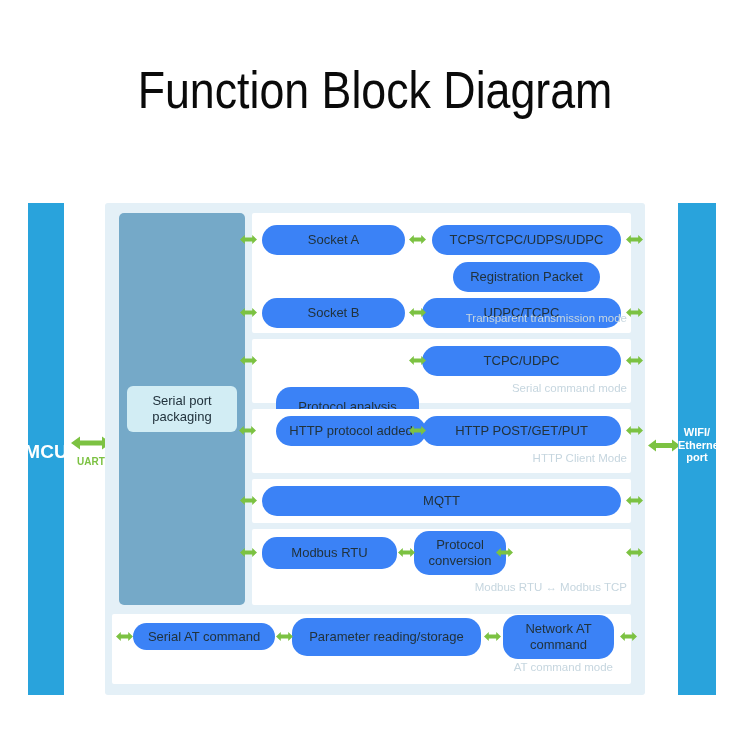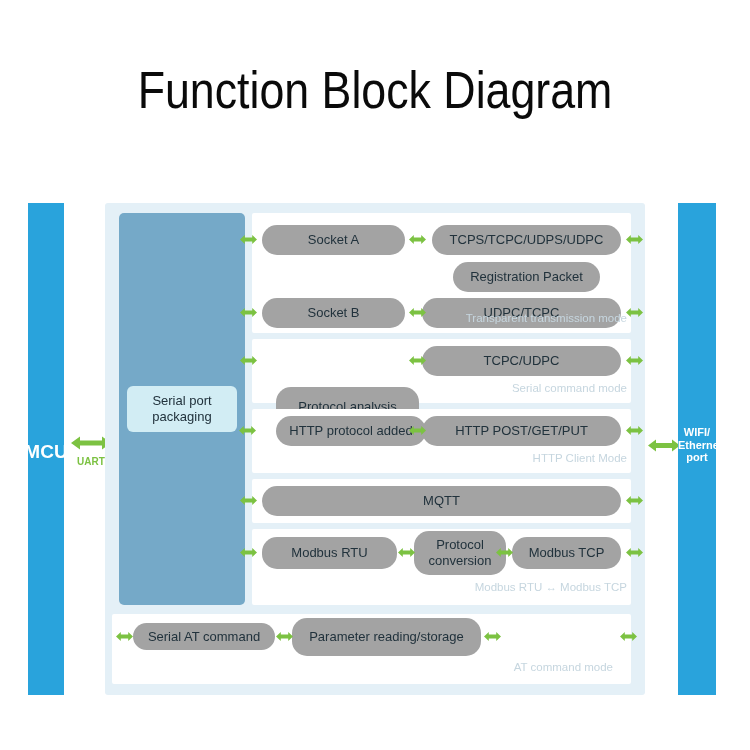--- a/index.html
+++ b/index.html
@@ -135,21 +135,21 @@
   }
   #group-transparent { top: 10px;  height: 120px; }
   #group-serialcmd   { top: 136px; height: 64px; }
   #group-http        { top: 206px; height: 64px; }
   #group-mqtt        { top: 276px; height: 44px; }
   #group-modbus      { top: 326px; height: 76px; }
   #group-at          { left: 7px; top: 411px; width: 519px; height: 70px; }
 
   .block {
     position: absolute;
-    background: #a3a3a3;
+    background: #3b82f6;
     border-radius: 15px;
     display: flex;
     align-items: center;
     justify-content: center;
     text-align: center;
     font-size: 13px;
     color: #21323c;
     line-height: 1.2;
   }
 
@@ -315,21 +315,20 @@
   </div>
 
   <div id="group-modbus" class="row-group">
     <div class="block" style="left:10px; top:8px; width:135px; height:32px;">Modbus RTU</div>
     <div class="block" style="left:162px; top:2px; width:92px; height:44px;">
       <div>
         <div>Protocol</div>
         <div>conversion</div>
       </div>
     </div>
-    <div class="block" style="left:260px; top:8px; width:109px; height:32px;">Modbus TCP</div>
 
     <div class="arrow" style="left:-12px; top:18px;">
       <svg width="17" height="11" viewBox="0 0 17 11">
           <path d="M0 5.5 L4.8 1 L4.8 3.6 L12.2 3.6 L12.2 1 L17 5.5 L12.2 10 L12.2 7.4 L4.8 7.4 L4.8 10 Z" fill="#7CC242"></path>
         </svg>
     </div>
     <div class="arrow" style="left:146px; top:18px;">
       <svg width="17" height="11" viewBox="0 0 17 11">
           <path d="M0 5.5 L4.8 1 L4.8 3.6 L12.2 3.6 L12.2 1 L17 5.5 L12.2 10 L12.2 7.4 L4.8 7.4 L4.8 10 Z" fill="#7CC242"></path>
         </svg>
@@ -344,20 +343,26 @@
           <path d="M0 5.5 L4.8 1 L4.8 3.6 L12.2 3.6 L12.2 1 L17 5.5 L12.2 10 L12.2 7.4 L4.8 7.4 L4.8 10 Z" fill="#7CC242"></path>
         </svg>
     </div>
 
     <div class="caption" style="top:52px;">Modbus RTU ↔ Modbus TCP</div>
   </div>
 
   <div id="group-at" class="row-group">
     <div class="block" style="left:21px; top:9px; width:142px; height:27px;">Serial AT command</div>
     <div class="block" style="left:180px; top:4px; width:189px; height:38px;">Parameter reading/storage</div>
+    <div class="block" style="left:391px; top:1px; width:111px; height:44px;">
+      <div>
+        <div>Network AT</div>
+        <div>command</div>
+      </div>
+    </div>
 
     <div class="arrow" style="left:4px; top:17px;">
       <svg width="17" height="11" viewBox="0 0 17 11">
           <path d="M0 5.5 L4.8 1 L4.8 3.6 L12.2 3.6 L12.2 1 L17 5.5 L12.2 10 L12.2 7.4 L4.8 7.4 L4.8 10 Z" fill="#7CC242"></path>
         </svg>
     </div>
     <div class="arrow" style="left:164px; top:17px;">
       <svg width="17" height="11" viewBox="0 0 17 11">
           <path d="M0 5.5 L4.8 1 L4.8 3.6 L12.2 3.6 L12.2 1 L17 5.5 L12.2 10 L12.2 7.4 L4.8 7.4 L4.8 10 Z" fill="#7CC242"></path>
         </svg>

